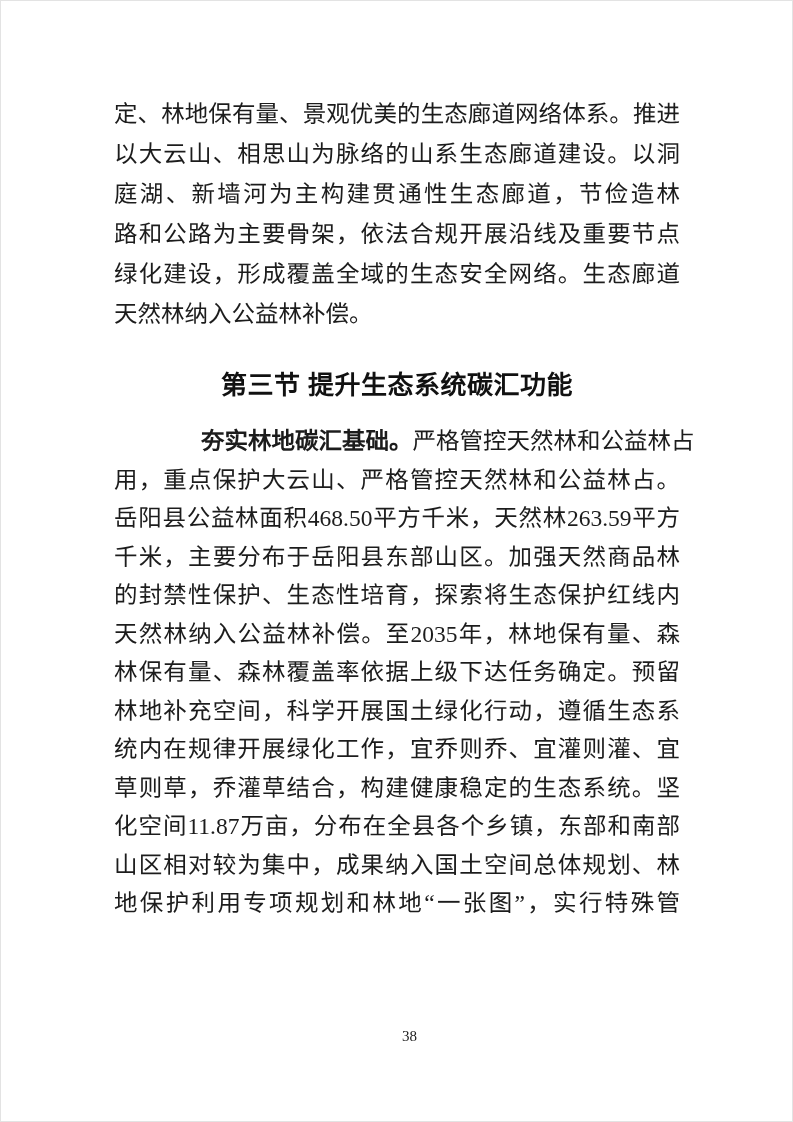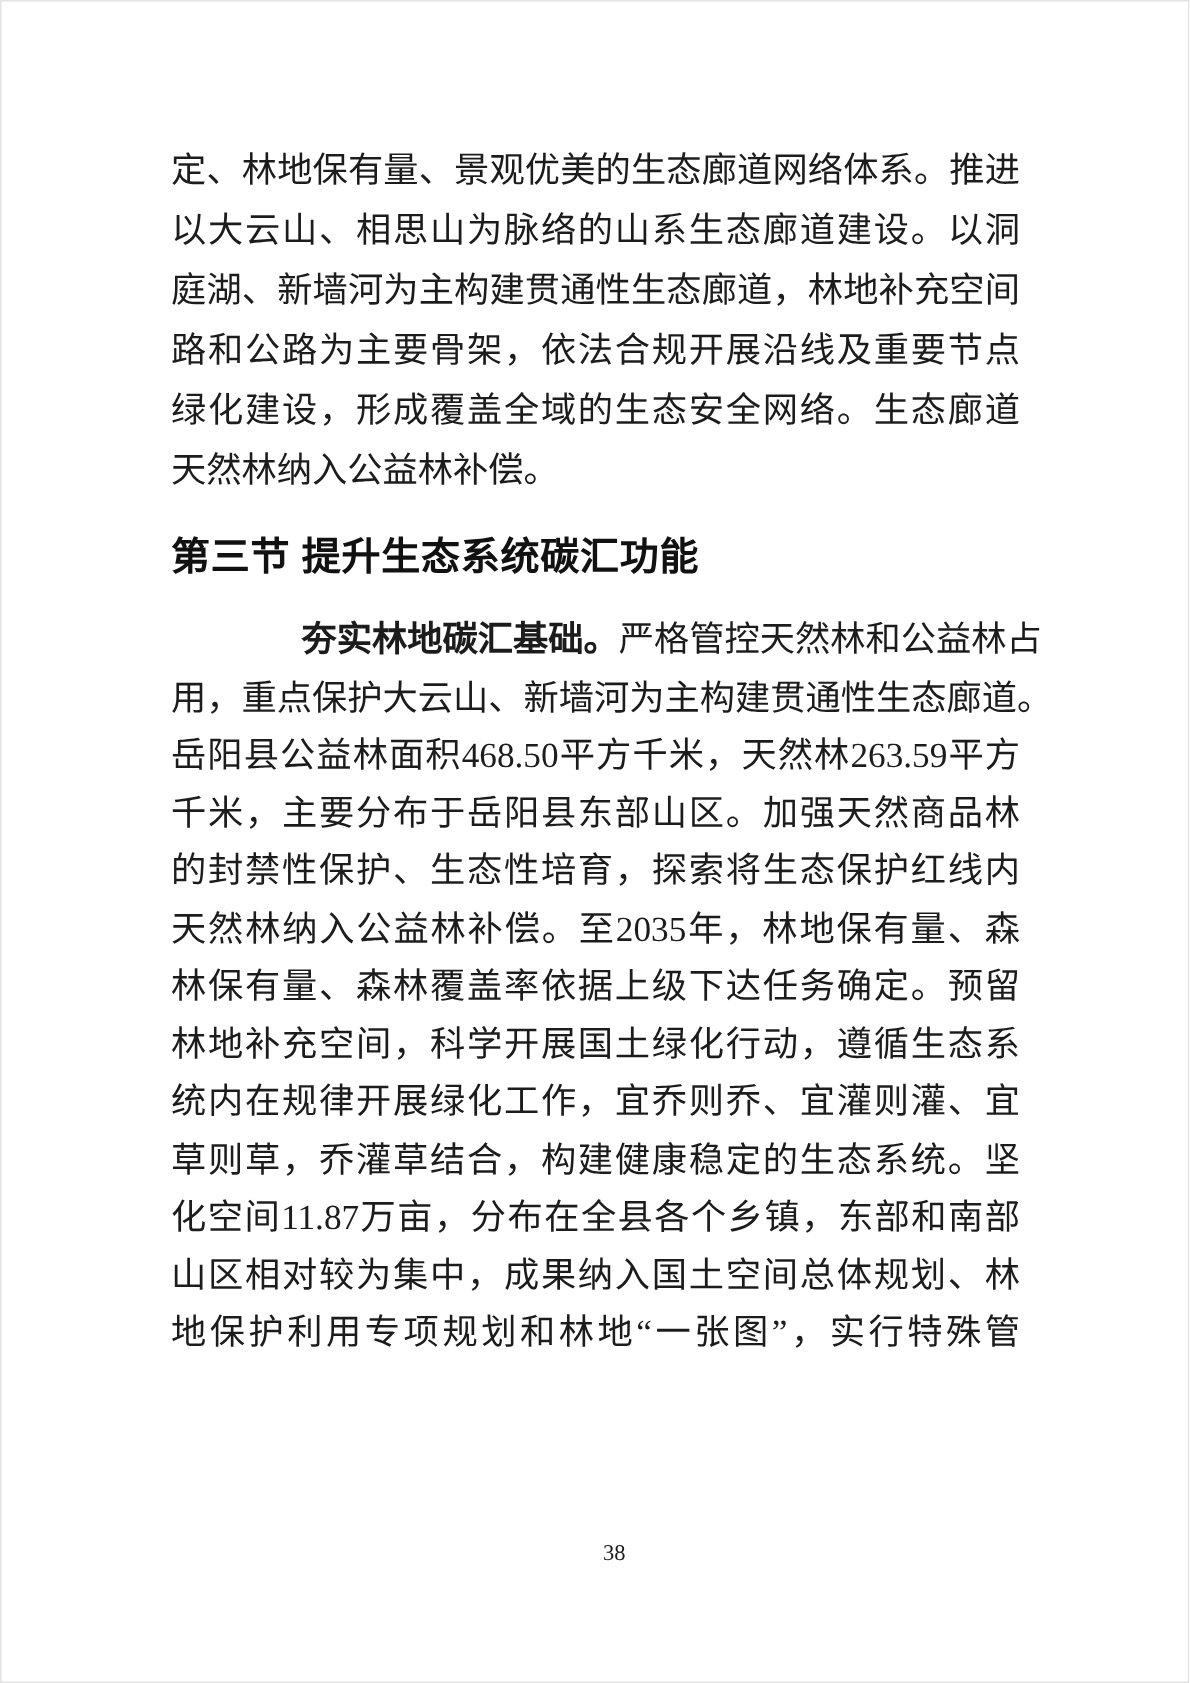--- a/index.html
+++ b/index.html
@@ -39,24 +39,24 @@
     text-align: justify;
     text-align-last: justify;
     white-space: nowrap;
     overflow: visible;
   }
   .line.last-short {
     text-align: left;
     text-align-last: left;
   }
   .section-heading {
-    margin: 22px 0 0 0;
+    margin: 36px 0 0 0;
     height: 30px;
     line-height: 30px;
-    text-align: left;
+    text-align: center;
     font-family: "Liberation Sans", "DejaVu Sans", sans-serif;
     font-weight: 700;
     font-size: 26px;
     color: #111111;
     letter-spacing: 0.5px;
   }
   .par2 {
     margin-top: 22px;
   }
   .first-line {
@@ -80,33 +80,33 @@
 </style>
 </head>
 <body>
 
 <div class="page">
   <div class="content body-text">
 
     <div class="par1">
       <div class="line">定、林地保有量、景观优美的生态廊道网络体系。推进</div>
       <div class="line">以大云山、相思山为脉络的山系生态廊道建设。以洞</div>
-      <div class="line">庭湖、新墙河为主构建贯通性生态廊道，林地补充空间</div>
+      <div class="line">庭湖、新墙河为主构建贯通性生态廊道，节俭造林</div>
       <div class="line">路和公路为主要骨架，依法合规开展沿线及重要节点</div>
       <div class="line">绿化建设，形成覆盖全域的生态安全网络。生态廊道</div>
       <div class="line last-short">天然林纳入公益林补偿。</div>
     </div>
 
     <h2 class="section-heading">第三节 提升生态系统碳汇功能</h2>
 
     <div class="par2">
       <div class="line first-line">
         <span class="bold-lead">夯实林地碳汇基础。</span><span>严格管控天然林和公益林占</span>
       </div>
-      <div class="line">用，重点保护大云山、新墙河为主构建贯通性生态廊道。</div>
+      <div class="line">用，重点保护大云山、严格管控天然林和公益林占。</div>
       <div class="line">岳阳县公益林面积468.50平方千米，天然林263.59平方</div>
       <div class="line">千米，主要分布于岳阳县东部山区。加强天然商品林</div>
       <div class="line">的封禁性保护、生态性培育，探索将生态保护红线内</div>
       <div class="line">天然林纳入公益林补偿。至2035年，林地保有量、森</div>
       <div class="line">林保有量、森林覆盖率依据上级下达任务确定。预留</div>
       <div class="line">林地补充空间，科学开展国土绿化行动，遵循生态系</div>
       <div class="line">统内在规律开展绿化工作，宜乔则乔、宜灌则灌、宜</div>
       <div class="line">草则草，乔灌草结合，构建健康稳定的生态系统。坚</div>
       <div class="line">化空间11.87万亩，分布在全县各个乡镇，东部和南部</div>
       <div class="line">山区相对较为集中，成果纳入国土空间总体规划、林</div>

